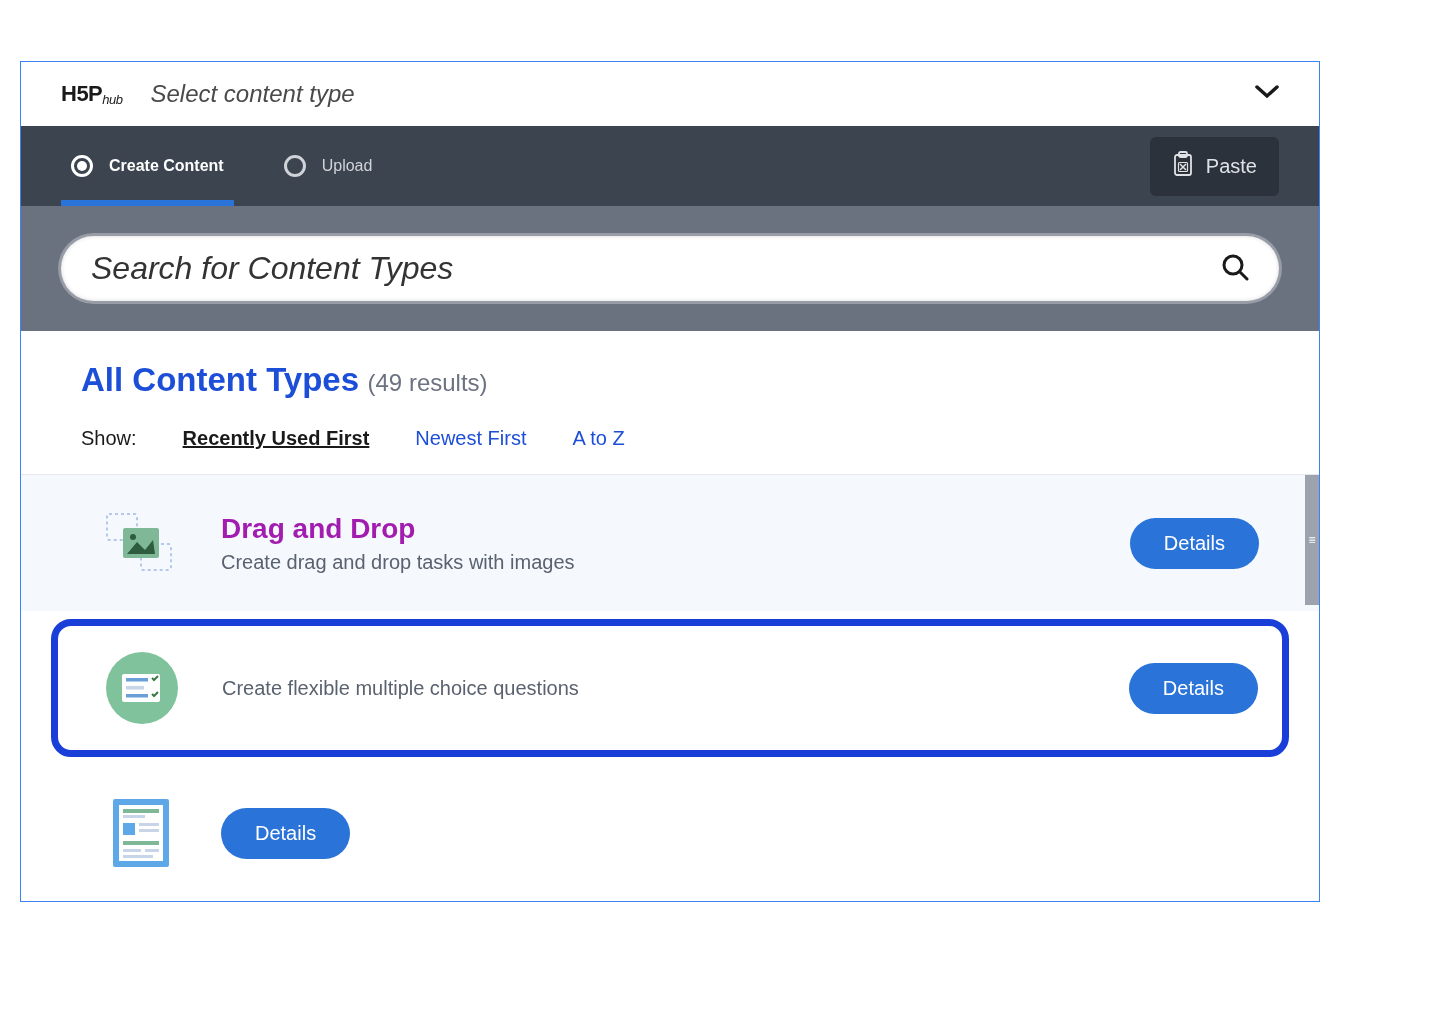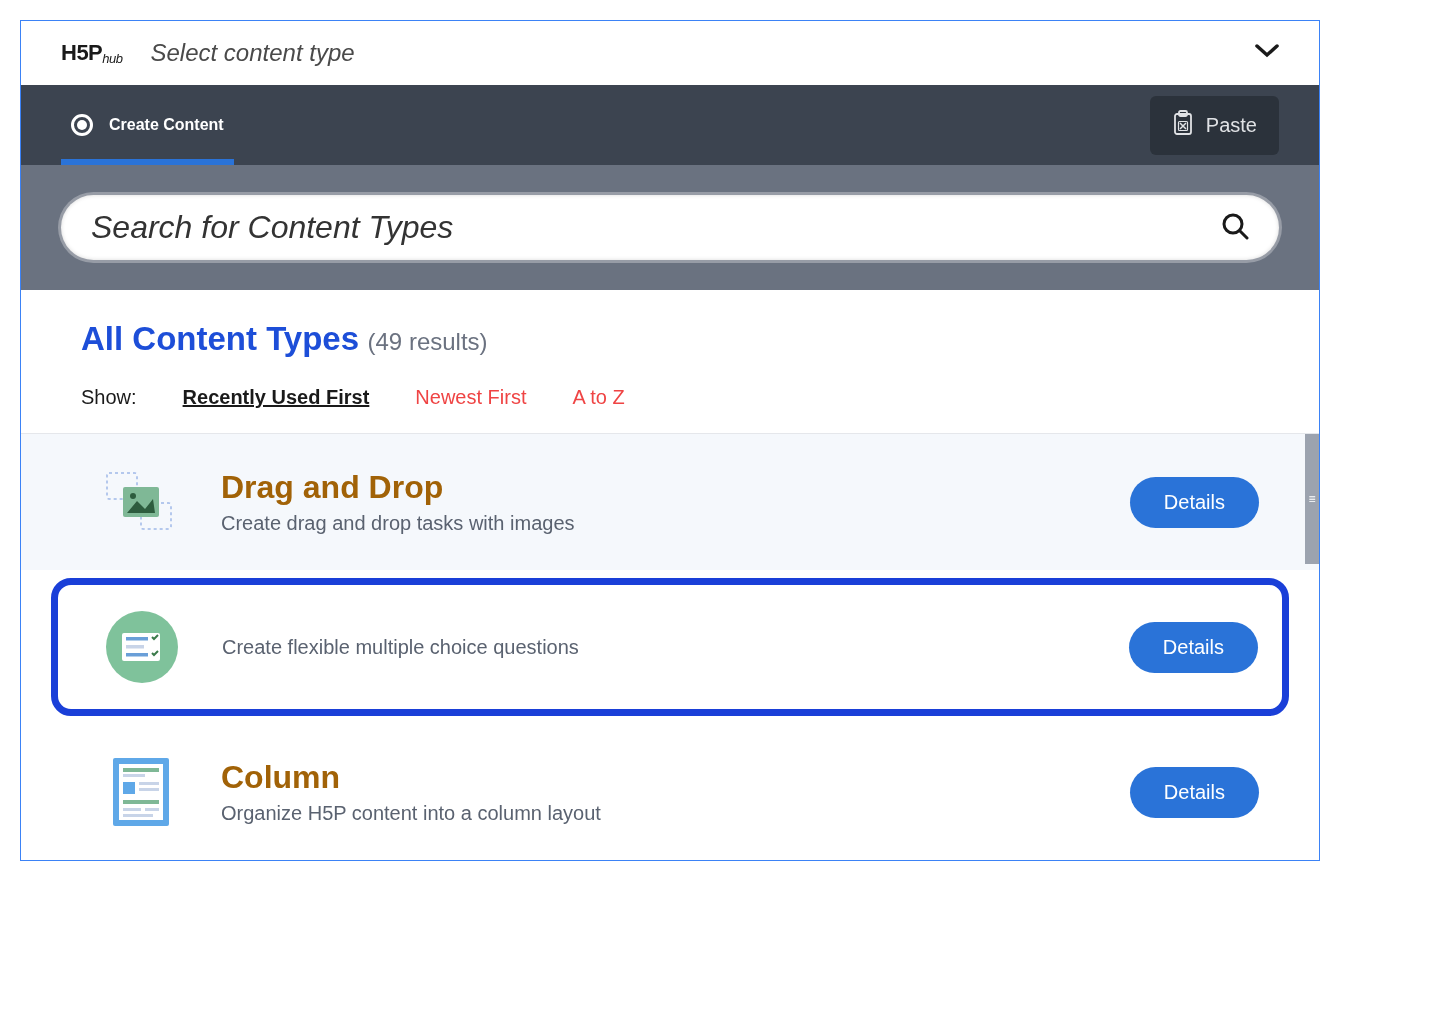--- a/index.html
+++ b/index.html
@@ -1,17 +1,17 @@
 <!DOCTYPE html>
 <html><head>
   <meta charset="utf-8">
   <style>
     * { box-sizing: border-box; margin: 0; padding: 0; }
     body { font-family: -apple-system, BlinkMacSystemFont, "Segoe UI", Helvetica, Arial, sans-serif; background: #fff; padding: 20px; }
-    .container { width: 1300px; border: 1px solid #3b82f6; background: #fff; }
+    .container { width: 1300px; border: 1px solid #3b82f6; background: #fff; margin-top: 41px; }
     
     .header { display: flex; align-items: center; padding: 18px 40px; }
     .logo { font-weight: 900; font-size: 22px; color: #1a1a1a; letter-spacing: -0.5px; }
     .logo-hub { font-size: 13px; font-weight: 400; font-style: italic; position: relative; top: 3px; }
     .header-title { font-style: italic; font-size: 24px; color: #4a4a4a; margin-left: 28px; }
     .chevron { margin-left: auto; cursor: pointer; }
     
     .tabs-bar { background: #3c4450; display: flex; align-items: center; padding: 0 40px; height: 80px; }
     .tab { display: flex; align-items: center; gap: 16px; color: #fff; font-size: 16px; font-weight: 600; padding: 0 10px; height: 100%; cursor: pointer; }
     .tab.active { border-bottom: 6px solid #2a73d8; padding-top: 6px; }
@@ -24,30 +24,30 @@
     .search-zone { background: #6a7280; padding: 30px 40px; }
     .search-wrap { background: #fff; border-radius: 40px; display: flex; align-items: center; padding: 14px 30px; box-shadow: inset 0 0 4px rgba(0,0,0,0.15), 0 0 0 3px rgba(255,255,255,0.3); }
     .search-input { flex: 1; border: none; outline: none; font-size: 32px; font-style: italic; color: #333; background: transparent; }
     .search-input::placeholder { color: #333; font-style: italic; }
     
     .filter-zone { padding: 30px 60px 24px; border-bottom: 1px solid #e5e7eb; }
     .filter-title { font-size: 33px; font-weight: 700; color: #1d4ed8; display: inline; }
     .filter-count { font-size: 24px; color: #6b7280; font-weight: 400; margin-left: 4px; }
     .sort-row { margin-top: 28px; display: flex; align-items: flex-end; gap: 46px; font-size: 20px; }
     .sort-label { color: #1a1a1a; }
-    .sort-opt { color: #ef4444; cursor: pointer; }
+    .sort-opt { color: #1d4ed8; cursor: pointer; }
     .sort-opt.active { color: #1a1a1a; font-weight: 700; text-decoration: underline; }
     
     .list { position: relative; }
     .list-item { display: flex; align-items: center; padding: 28px 60px 28px 80px; gap: 40px; }
     .list-item.hover { background: #f5f8fc; }
     .list-item.highlight { border: 7px solid #1a3fd8; border-radius: 20px; margin: 8px 30px; padding: 22px 24px 22px 44px; }
     .item-icon { width: 80px; height: 80px; flex-shrink: 0; display: flex; align-items: center; justify-content: center; }
     .item-text { flex: 1; }
-    .item-title { font-size: 32px; font-weight: 700; color: #a16207; margin-bottom: 6px; }
+    .item-title { font-size: 28px; font-weight: 700; color: #a21caf; margin-bottom: 6px; }
     .item-desc { font-size: 20px; color: #5a6270; }
     .details-btn { background: #2a73d8; color: #fff; border: none; padding: 14px 34px; border-radius: 30px; font-size: 20px; font-weight: 500; cursor: pointer; }
     
     .scroll-handle { position: absolute; right: 0; top: 0; width: 14px; height: 130px; background: #9ca3af; cursor: pointer; display: flex; align-items: center; justify-content: center; }
     .scroll-handle::after { content: '≡'; color: #fff; font-size: 12px; }
   </style>
 </head>
 <body>
 
 <div class="container">
@@ -61,20 +61,24 @@
       <svg width="24" height="14" viewBox="0 0 24 14">
           <path d="M2 2 L12 11 L22 2" stroke="#1a1a1a" stroke-width="3.5" fill="none" stroke-linecap="round"></path>
         </svg>
     </span>
   </div>
 
   <div class="tabs-bar">
     <div class="tab active">
       <span class="radio checked"></span>
       <span>Create Content</span>
+    </div>
+    <div class="tab inactive">
+      <span class="radio unchecked"></span>
+      <span>Upload</span>
     </div>
     <button class="paste-btn">
       <span>
         <svg width="22" height="26" viewBox="0 0 22 26" fill="none" stroke="#e0e2e5" stroke-width="1.8">
           <rect x="3" y="4" width="16" height="20" rx="2"></rect>
           <rect x="7" y="1" width="8" height="5" rx="1.5"></rect>
           <path d="M8 13 L14 19 M14 13 L8 19" stroke-width="1.5"></path>
           <rect x="6.5" y="11.5" width="9" height="9" rx="1" stroke-width="1.2"></rect>
         </svg>
       </span>
@@ -152,21 +156,17 @@
           <rect x="14" y="20" width="22" height="3" fill="#c8d4e8"></rect>
           <rect x="14" y="28" width="12" height="12" fill="#5fa8e8"></rect>
           <rect x="30" y="28" width="20" height="3" fill="#c8d4e8"></rect>
           <rect x="30" y="34" width="20" height="3" fill="#c8d4e8"></rect>
           <rect x="14" y="46" width="36" height="4" fill="#7fb896"></rect>
           <rect x="14" y="54" width="18" height="3" fill="#c8d4e8"></rect>
           <rect x="36" y="54" width="14" height="3" fill="#c8d4e8"></rect>
           <rect x="14" y="60" width="30" height="3" fill="#c8d4e8"></rect>
         </svg>
       </div>
-      <div class="item-text">
-        <div class="item-title">Column</div>
-        <div class="item-desc">Organize H5P content into a column layout</div>
-      </div>
       <button class="details-btn">Details</button>
     </div>
 
   </div>
 </div>
 
 </body></html>

